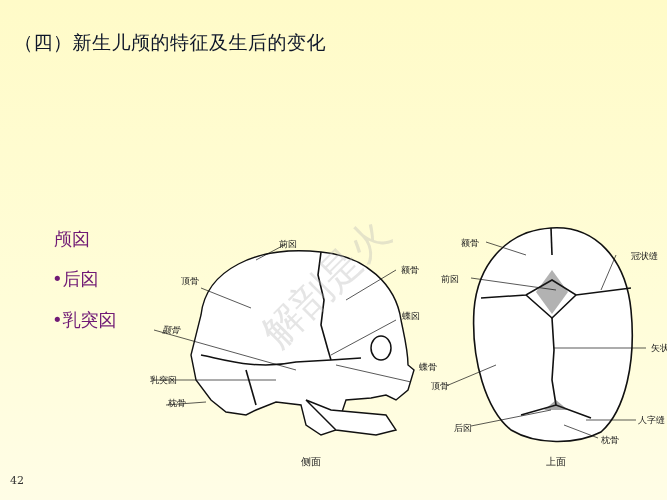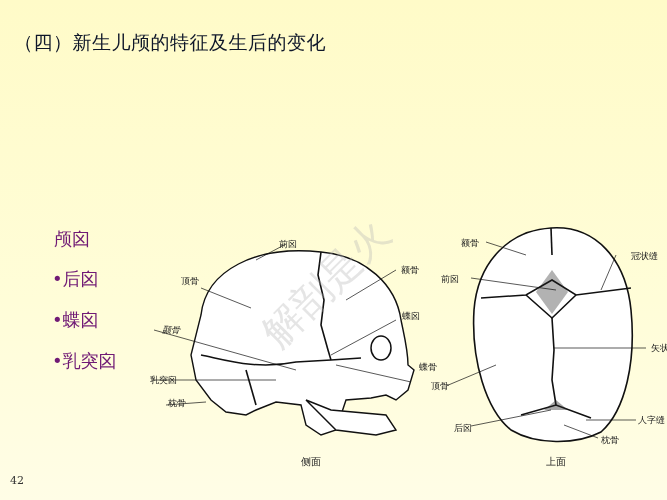--- a/index.html
+++ b/index.html
@@ -31,21 +31,20 @@
 </head>
 <body>
 
 <div class="slide">
   <div class="title">（四）新生儿颅的特征及生后的变化</div>
 
 
   <div class="fontanelles">
     <div class="head">颅囟</div>
     <div class="item">•后囟</div>
-    <div class="item">•蝶囟</div>
     <div class="item">•乳突囟</div>
   </div>
 
   <div class="diagram" style="left:120px;top:230px;width:300px;height:240px;">
     <svg width="300" height="240" viewBox="0 0 300 240">
       <g fill="#fff" stroke="#111" stroke-width="1.4">
         <path d="M55,85 C60,40 110,15 175,22 C220,26 250,55 255,90 C258,105 262,120 262,135 L268,140 L262,160 L250,170 L240,165 L225,168 L200,170 L190,200 L175,205 L160,195 L155,175 L130,172 L110,180 L100,185 L80,182 L65,170 L50,150 L45,125 Z"></path>
         <path d="M160,170 L185,180 L240,185 L250,200 L230,205 L190,200 Z"></path>
       </g>
       <g stroke="#111" stroke-width="1.6" fill="none">

